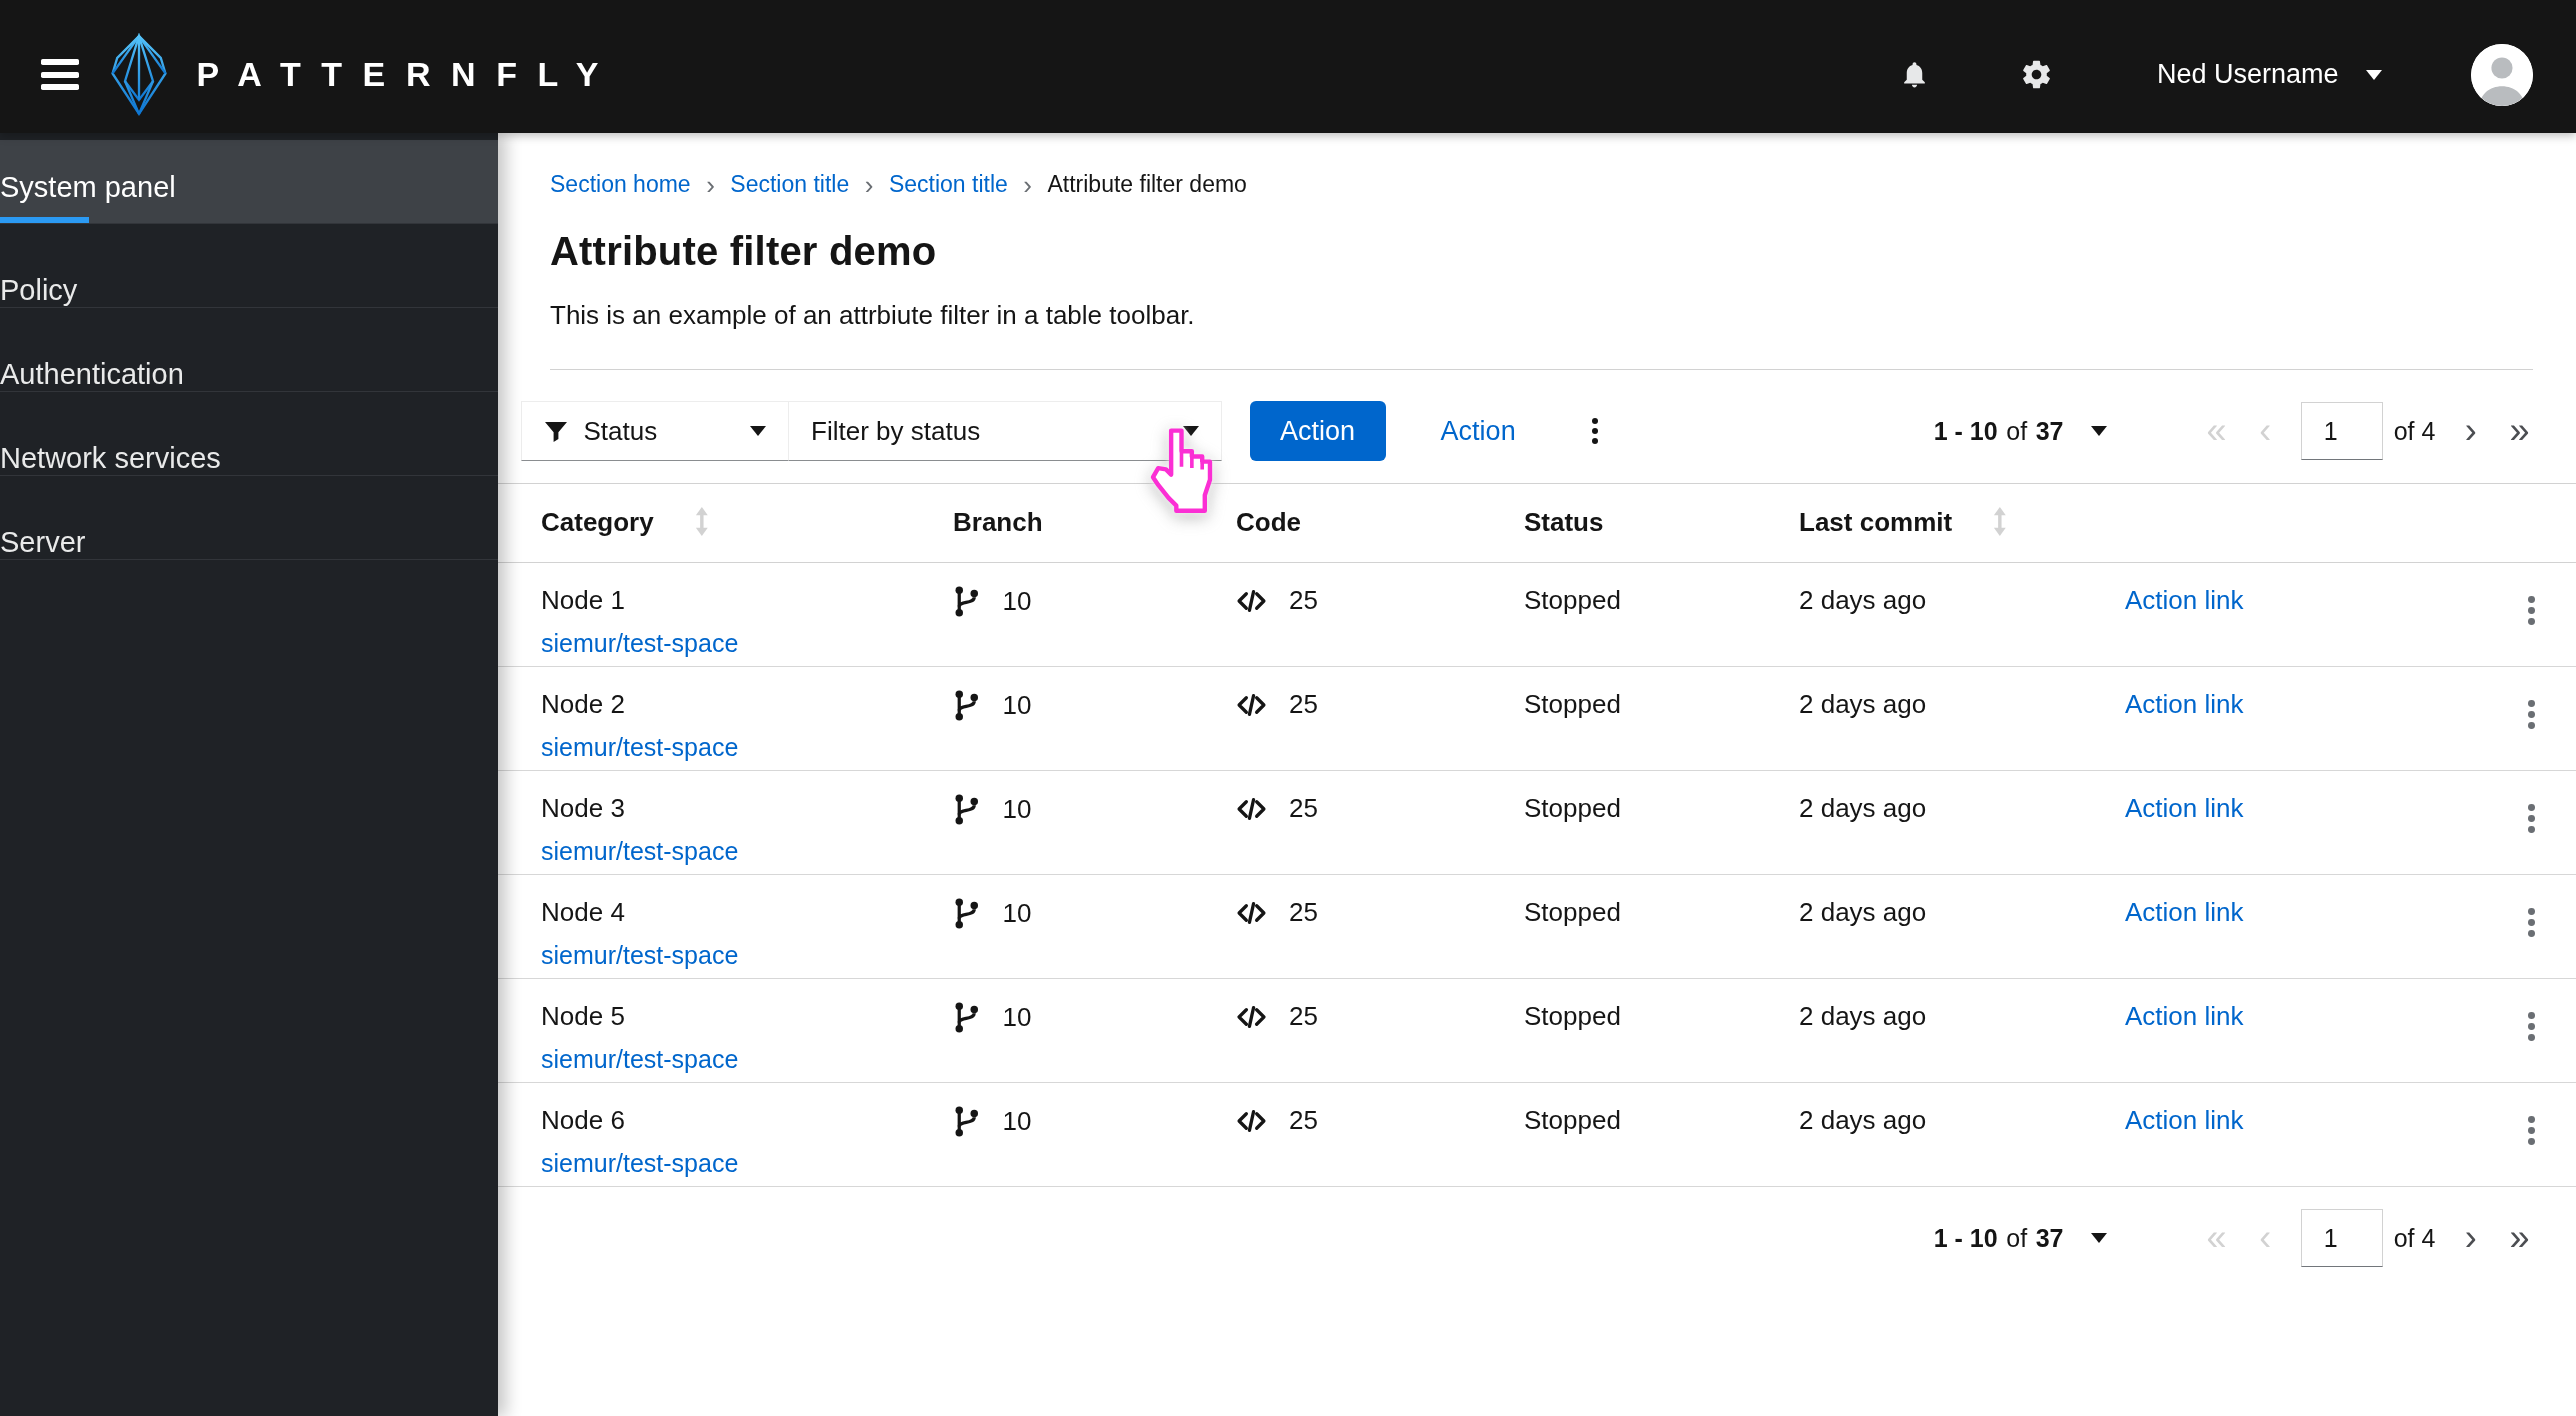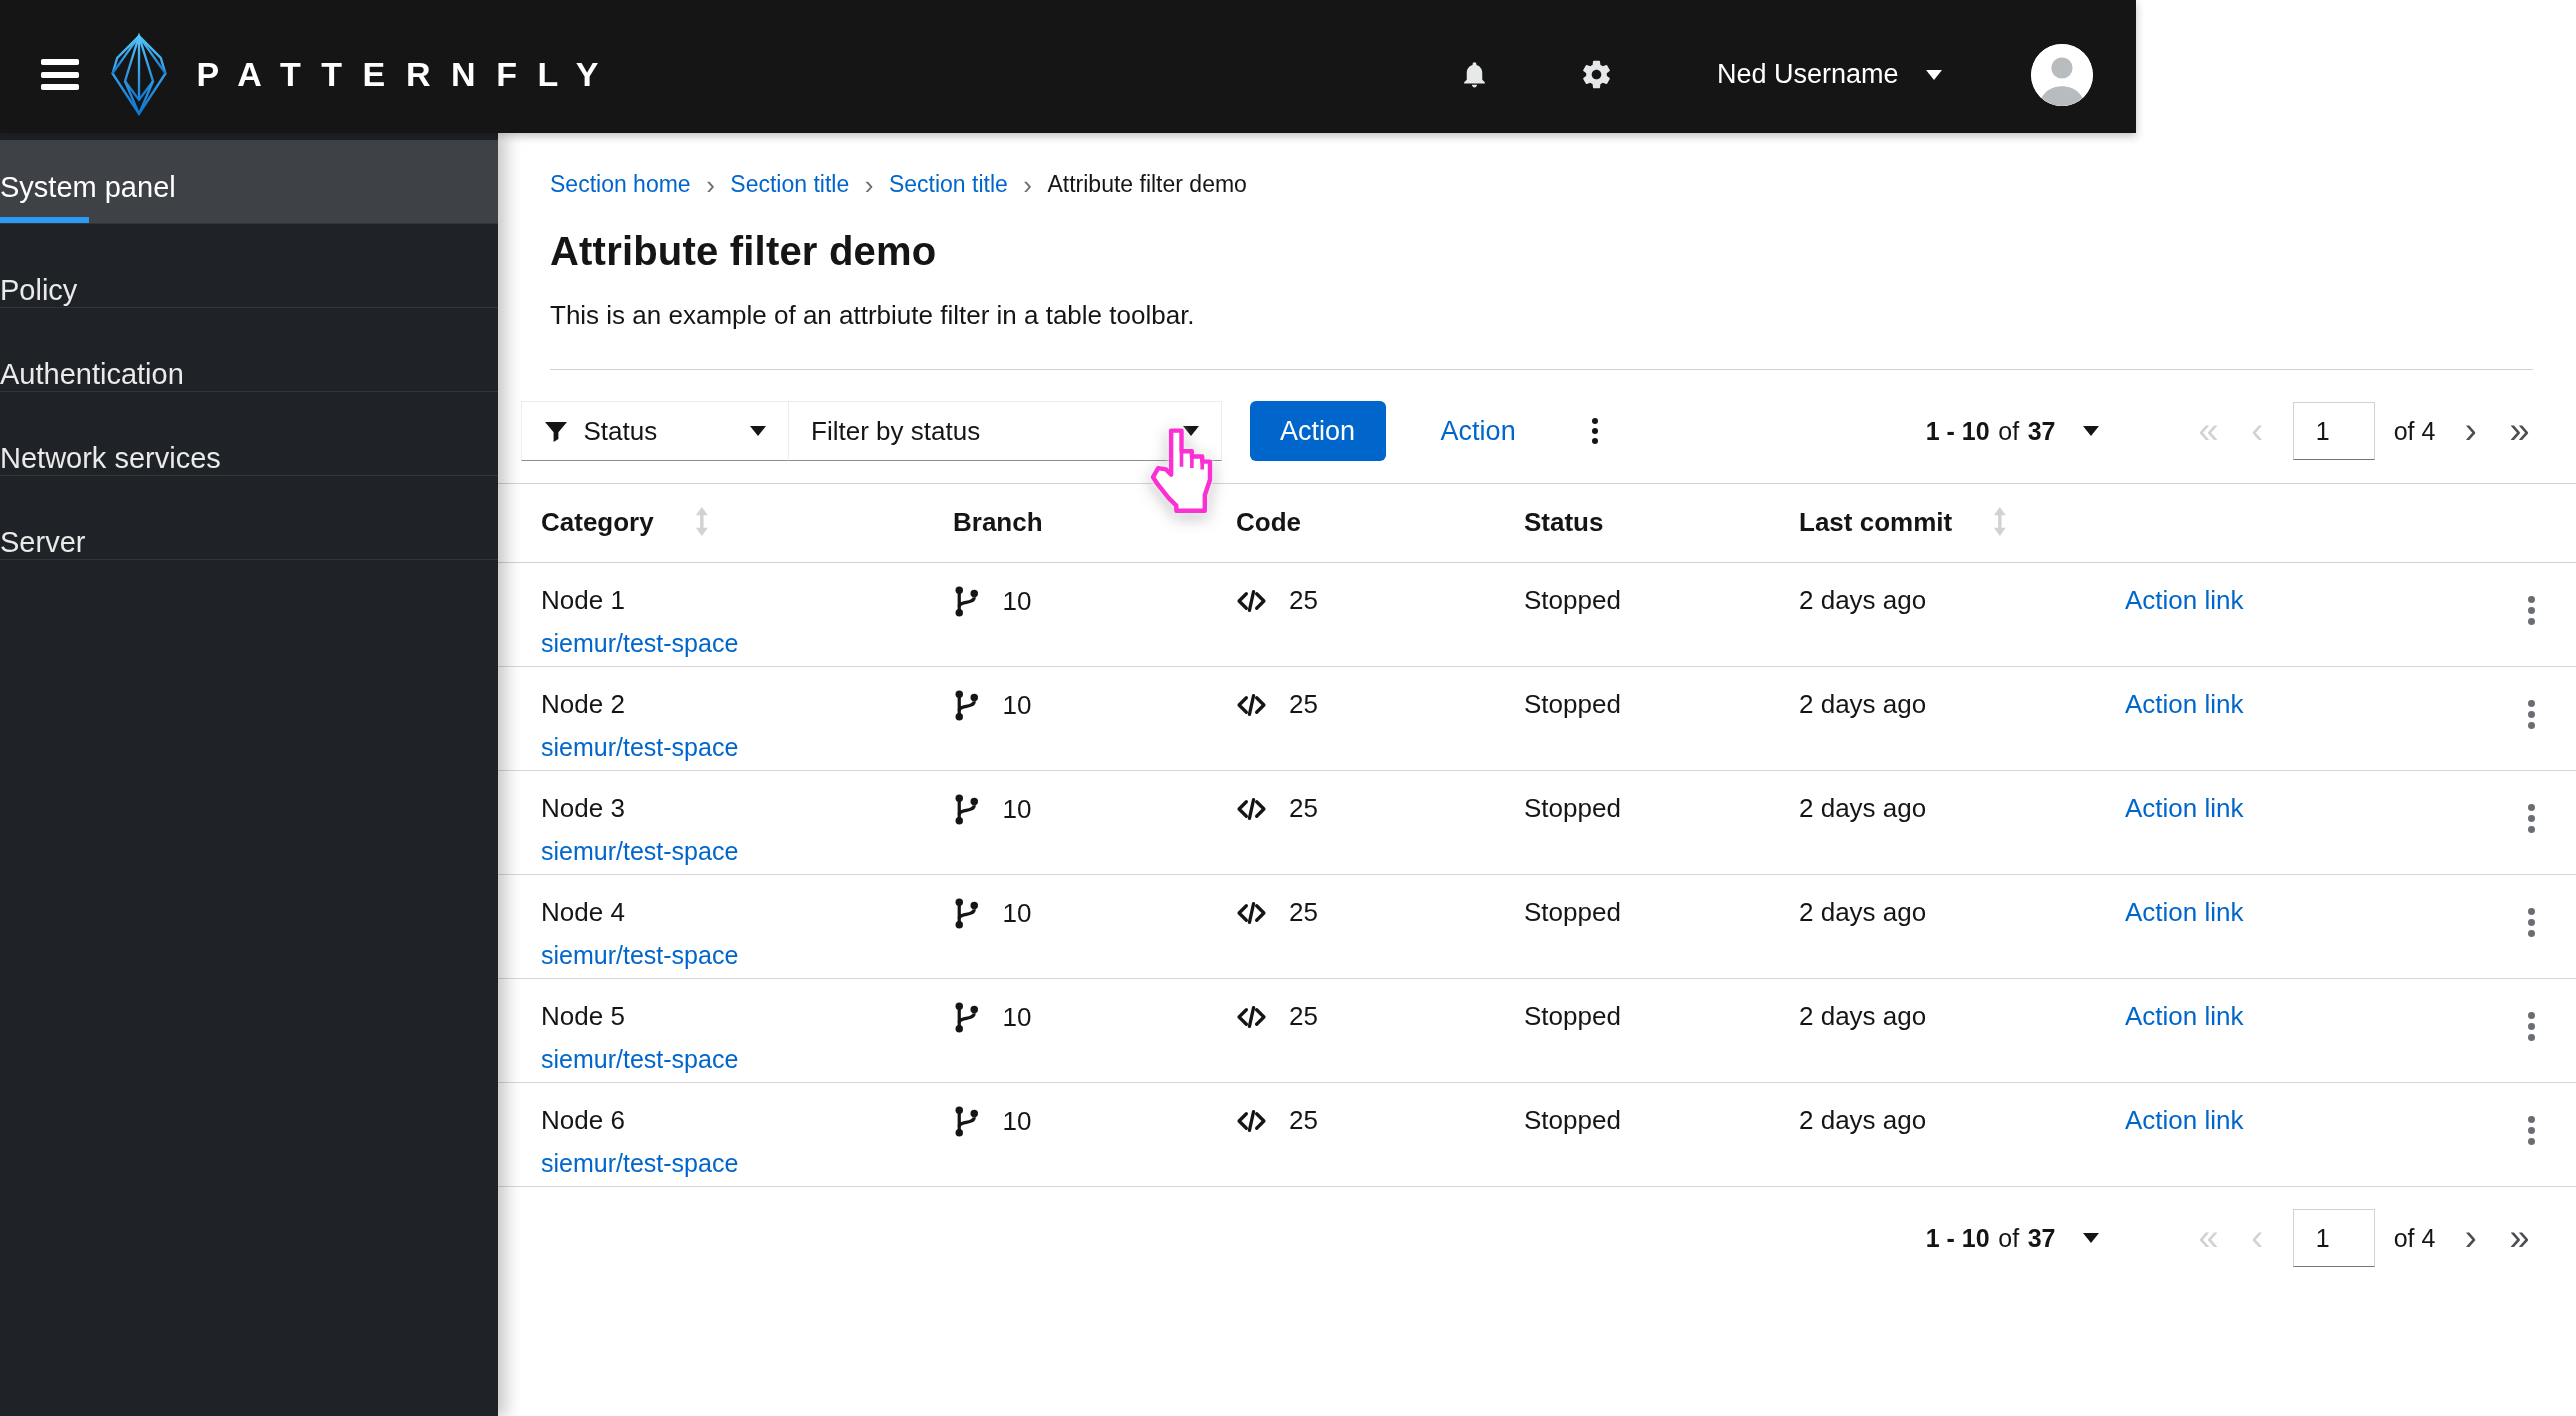--- a/index.html
+++ b/index.html
@@ -4,21 +4,21 @@
 <style>
   * { box-sizing: border-box; margin: 0; padding: 0; }
   html, body {
     width: 2576px; height: 1417px;
     font-family: "Liberation Sans", sans-serif;
     color: #151515; background: #fff; overflow: hidden;
   }
 
   
   .masthead {
-    position: absolute; top: 0; left: 0; width: 2136px; height: 133px;
+    position: absolute; top: 0; left: 0; width: 2576px; height: 133px;
     background: #151515; display: flex; align-items: center;
     padding: 16px 43px 0 41px; z-index: 30;
     box-shadow: 0 3.4px 8.6px rgba(0,0,0,.25);
   }
   .hamburger { width: 38px; display: flex; flex-direction: column; gap: 6.9px; cursor: pointer; background: none; border: none; }
   .hamburger span { display: block; height: 6px; background: #fff; border-radius: 1.7px; }
   .brand { display: flex; align-items: center; margin-left: 27.5px; }
   .brand-word { color: #fff; font-size: 34px; font-weight: 700; letter-spacing: 20.6px; margin-left: 26px; white-space: nowrap; }
   .mast-right { margin-left: auto; display: flex; align-items: center; gap: 37px; }
   .mast-icon-btn { background: none; border: none; cursor: pointer; display: flex; align-items: center; margin-left: 53px; }
@@ -87,21 +87,21 @@
   .pag-summary { display: flex; align-items: baseline; gap: 8.6px; cursor: pointer; background: none; border: none; font-size: 25px; font-family: inherit; color: #151515; }
   .pag-summary b { font-weight: 700; }
   .pag-summary .caret { margin-left: 19px; align-self: center; }
   .pag-nav { display: flex; align-items: center; margin-left: 70px; }
   .pag-btn { background: none; border: none; font-family: inherit; font-size: 36px; line-height: 1; color: #4c4e52; cursor: pointer; padding: 0 3.4px; margin-left: 26px; }
   .pag-btn.disabled { color: #d2d2d2; cursor: default; }
   .pag-input {
     width: 82px; height: 58px; margin-left: 26px; font-size: 25px; font-family: inherit;
     border: 0.9px solid #d2d2d2; border-bottom: 1.7px solid #72767b; padding-left: 22px; color: #151515; background: #fff;
   }
-  .pag-of { margin-left: 19px; white-space: nowrap; text-align: right; }
+  .pag-of { margin-left: 11px; white-space: nowrap; text-align: right; }
   .bottom-pag-row { display: flex; justify-content: flex-end; padding: 22px 43px 0 0; }
 
   
   table { width: 100%; border-collapse: collapse; table-layout: fixed; }
   th {
     text-align: left; font-size: 26px; font-weight: 700;
     padding: 23px 0 24px 0; border-bottom: 0.9px solid #d2d2d2; vertical-align: middle; cursor: pointer;
   }
   td { font-size: 26px; vertical-align: top; padding: 22px 0 0 0; border-bottom: 0.9px solid #d7d7d7; }
   tbody tr { height: 104px; margin-top: 15px; }

